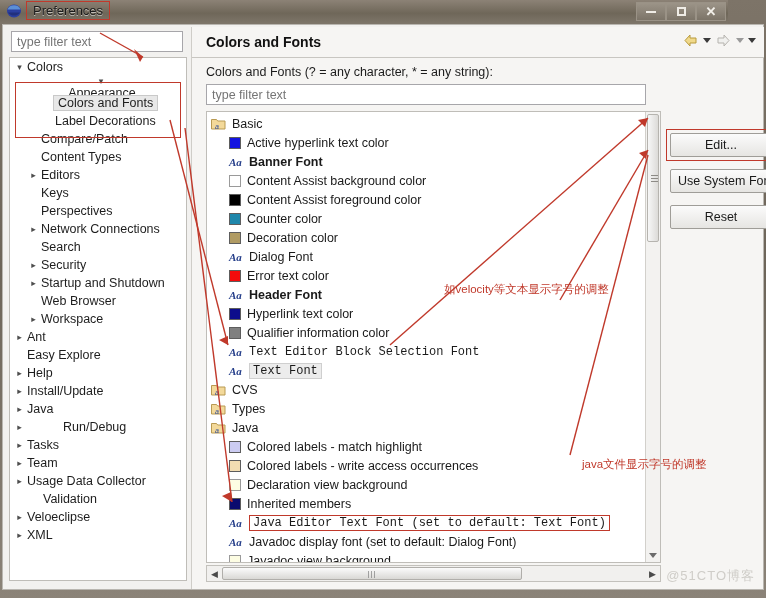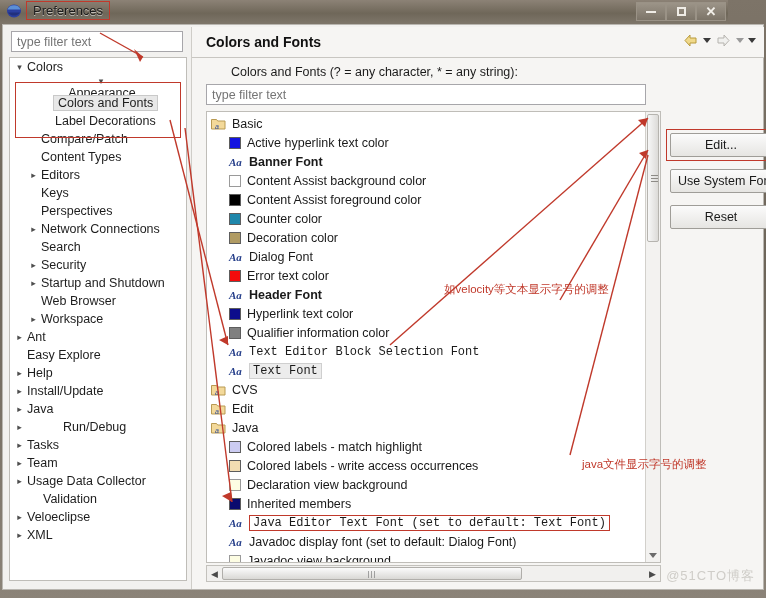--- a/index.html
+++ b/index.html
@@ -103,21 +103,21 @@
   }
   .nav-tools {
     position: absolute; right: 8px; top: 6px; display: flex; align-items: center; gap: 4px;
   }
   .arrow-ico { width: 17px; height: 15px; display:block; }
   .caret { width:0;height:0;border-left:4px solid transparent;border-right:4px solid transparent;
            border-top:5px solid #3a3a3a; display:block; }
 
   .rc-sub {
     position: absolute; left: 14px; top: 38px;
-    font-size: 12.5px; color: #1b1b1b; margin-left: 25px;
+    font-size: 12.5px; color: #1b1b1b;
   }
   .filter2 {
     position: absolute; left: 14px; top: 57px; width: 440px; height: 21px;
     border: 1px solid #a7a6aa; background: #ffffff;
     font-size: 12.5px; color: #8b8b8b; padding: 2px 5px;
     font-family: "Liberation Sans", sans-serif;
   }
 
   .tree-main {
     position: absolute; left: 14px; top: 84px; width: 455px; height: 452px;
@@ -448,21 +448,21 @@
                 <path d="M0.5 2.5 h5 l1.2 1.5 h7.3 v8 h-13.5 z" fill="#f3d99a" stroke="#b99a52"></path>
                 <text x="4" y="12" font-size="7" fill="#2b4a9b" font-style="italic">a</text>
               </svg>
               <span class="mlabel">CVS</span>
             </div>
             <div class="mrow">
               <svg class="folder-ico" viewBox="0 0 15 13">
                 <path d="M0.5 2.5 h5 l1.2 1.5 h7.3 v8 h-13.5 z" fill="#f3d99a" stroke="#b99a52"></path>
                 <text x="4" y="12" font-size="7" fill="#2b4a9b" font-style="italic">a</text>
               </svg>
-              <span class="mlabel">Edit</span>
+              <span class="mlabel">Types</span>
             </div>
             <div class="mrow">
               <svg class="folder-ico" viewBox="0 0 15 13">
                 <path d="M0.5 2.5 h5 l1.2 1.5 h7.3 v8 h-13.5 z" fill="#f3d99a" stroke="#b99a52"></path>
                 <text x="4" y="12" font-size="7" fill="#2b4a9b" font-style="italic">a</text>
               </svg>
               <span class="mlabel">Java</span>
             </div>
             <div class="mrow indent1">
               <span class="swatch" style="background: rgb(204, 204, 242);"></span>

